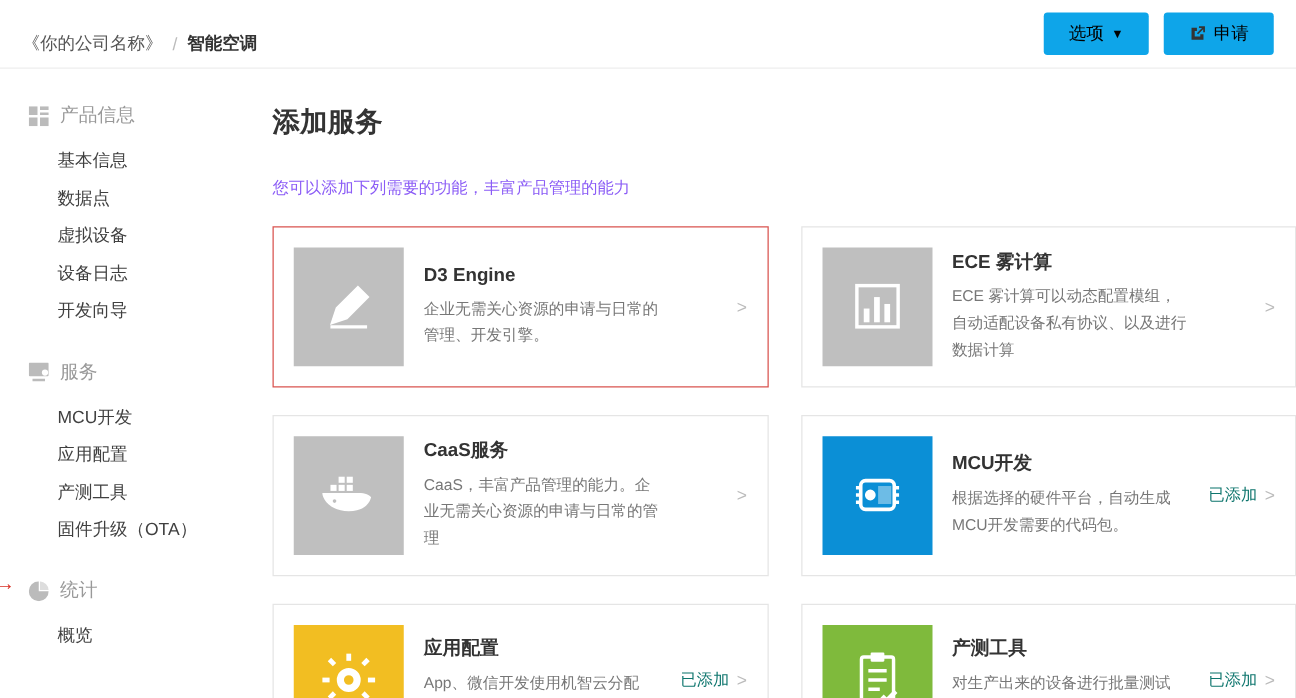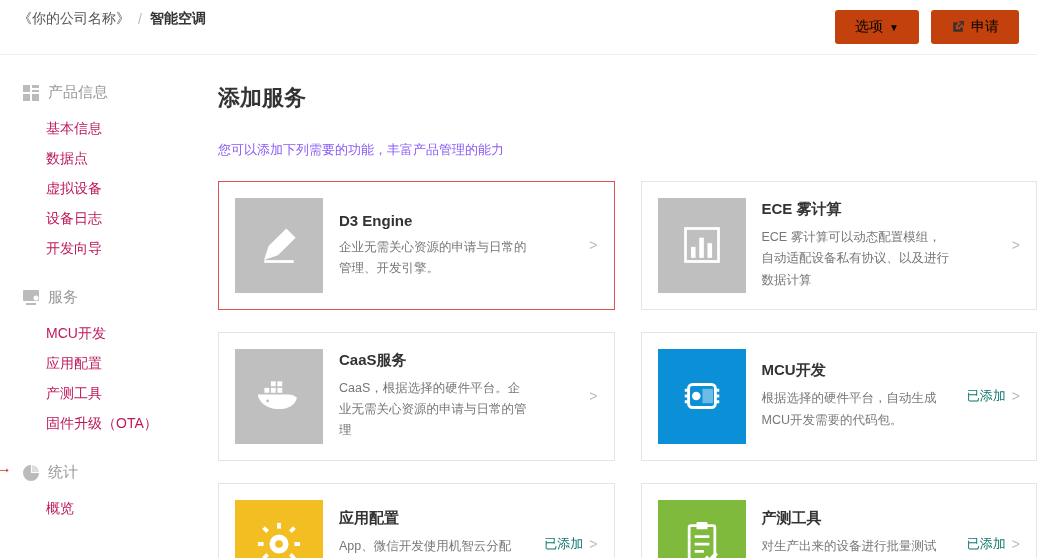--- a/index.html
+++ b/index.html
@@ -1,31 +1,31 @@
 <!DOCTYPE html>
 <html><head>
 <meta charset="utf-8">
 <style>
   * { box-sizing: border-box; margin: 0; padding: 0; }
   body { font-family: "Microsoft YaHei", Arial, sans-serif; font-size: 14px; color: #333; background: #fff; width: 1037px; }
-  .topbar { display: flex; align-items: flex-start; justify-content: space-between; padding: 10px 18px; border-bottom: 1px solid #eee; }
+  .topbar { display: flex; align-items: flex-end; justify-content: space-between; padding: 10px 18px; border-bottom: 1px solid #eee; }
   .bc { display: flex; align-items: center; gap: 8px; font-size: 14px; color: #555; }
   .bc .sep { color: #bbb; }
   .bc .current { color: #333; font-weight: 600; }
   .topbtns { display: flex; gap: 12px; }
-  .btn-yellow { background: #c2410c; border: none; border-radius: 3px; padding: 8px 20px; font-size: 14px; cursor: pointer; display: inline-flex; align-items: center; gap: 6px; }
+  .btn-yellow { background: #0ea5e9; border: none; border-radius: 3px; padding: 8px 20px; font-size: 14px; cursor: pointer; display: inline-flex; align-items: center; gap: 6px; }
   .btn-yellow .chev { font-size: 10px; }
 
   .layout { display: flex; }
   .sidebar { width: 190px; padding: 28px 10px 10px 22px; }
   .sg { margin-bottom: 24px; }
   .sg-title { display: flex; align-items: center; gap: 8px; color: #999; font-size: 15px; margin-bottom: 12px; }
   .sg-icon { width: 18px; height: 18px; display: inline-flex; align-items: center; justify-content: center; }
   .sg-list { list-style: none; padding-left: 24px; }
-  .sg-list li { font-size: 14px; color: #be185d; padding: 6px 0; cursor: pointer; }
+  .sg-list li { font-size: 14px; color: #404040; padding: 6px 0; cursor: pointer; }
   .add-serv { display: inline-block; border: 1px dashed #ccc; border-radius: 16px; padding: 6px 18px; color: #999; font-size: 13px; margin-left: 18px; cursor: pointer; }
   .arrow-red { position: absolute; margin-left: -26px; margin-top: 10px; color: #d93025; font-size: 16px; }
 
   .main { flex: 1; padding: 28px 0 20px 28px; }
   .page-title { font-size: 22px; font-weight: 600; margin-bottom: 28px; }
   .subtitle { font-size: 13px; color: #8b5cf6; margin-bottom: 22px; }
 
   .cards { display: grid; grid-template-columns: 1fr 1fr; gap: 22px 26px; }
   .card { border: 1px solid #e5e5e5; display: flex; align-items: stretch; min-height: 118px; position: relative; }
   .card.highlight { border: 1px solid #d9534f; }
@@ -178,21 +178,21 @@
               <rect x="22" y="14" width="6" height="6"></rect>
               <rect x="30" y="14" width="6" height="6"></rect>
               <rect x="22" y="6" width="6" height="6"></rect>
               <rect x="30" y="6" width="6" height="6"></rect>
               <path d="M6 22h38c6 0 10 4 10 4s-2 14-22 14C14 40 6 28 6 22z"></path>
               <circle cx="18" cy="30" r="1.8" fill="#bfbfbf"></circle>
             </svg>
         </div>
         <div class="card-body">
           <div class="card-title">CaaS服务</div>
-          <div class="card-desc">CaaS，根据选择的硬件平台。企业无需关心资源的申请与日常的管理</div>
+          <div class="card-desc">CaaS，丰富产品管理的能力。企业无需关心资源的申请与日常的管理</div>
         </div>
         <div class="card-action">
           <span class="chev">&gt;</span>
         </div>
       </div>
 
       <div class="card">
         <div class="card-icon ci-blue">
           <svg width="46" height="46" viewBox="0 0 48 48" fill="none" stroke="#fff" stroke-width="3">
               <rect x="10" y="12" width="28" height="24" rx="4"></rect>

